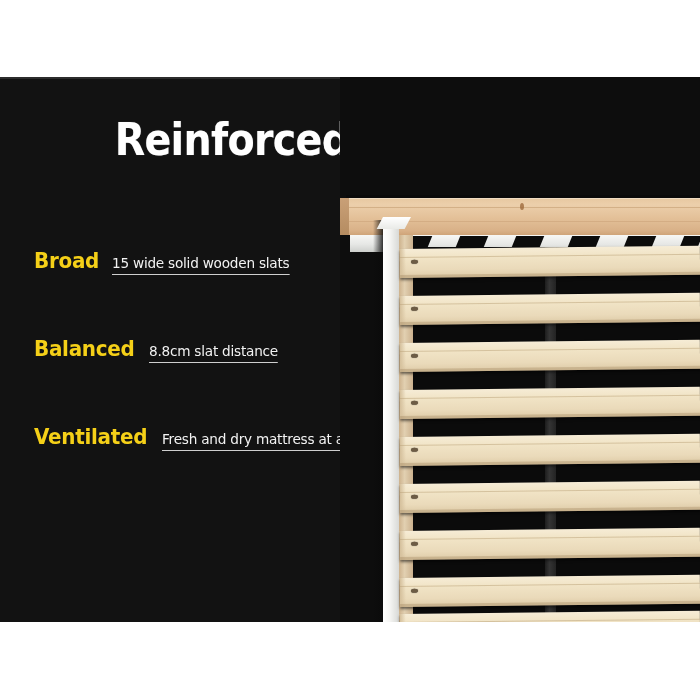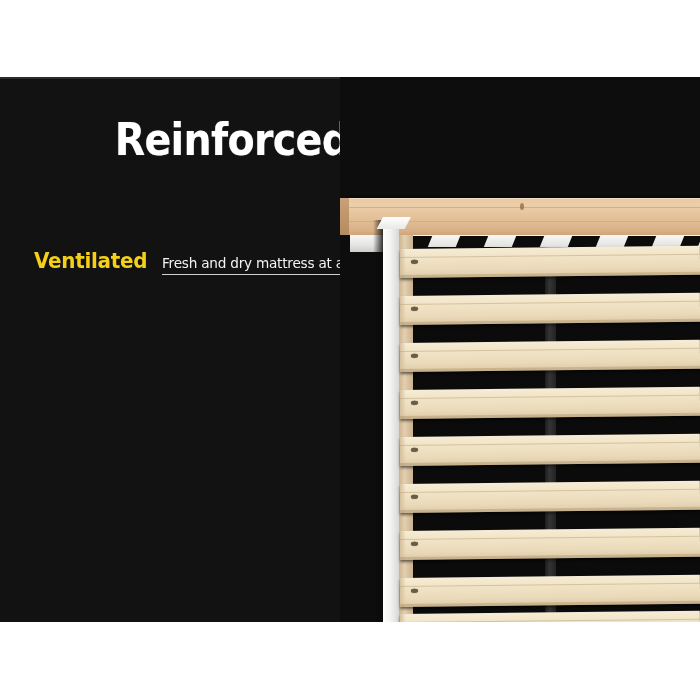--- a/index.html
+++ b/index.html
@@ -278,21 +278,29 @@
 
 <div id="stage">
 
   <div class="panel">
     <div class="panel-topline"></div>
 
     <div class="headline">Reinforced thick slats</div>
 
     <div class="features">
 
-
+      <div class="feature">
+        <span class="feature-term">Broad</span>
+        <span class="feature-desc">15 wide solid wooden slats</span>
+      </div>
+
+      <div class="feature">
+        <span class="feature-term">Balanced</span>
+        <span class="feature-desc">8.8cm slat distance</span>
+      </div>
 
 
       <div class="feature">
         <span class="feature-term">Ventilated</span>
         <span class="feature-desc">Fresh and dry mattress at all times</span>
       </div>
 
     </div>
 
     <div class="photo">

